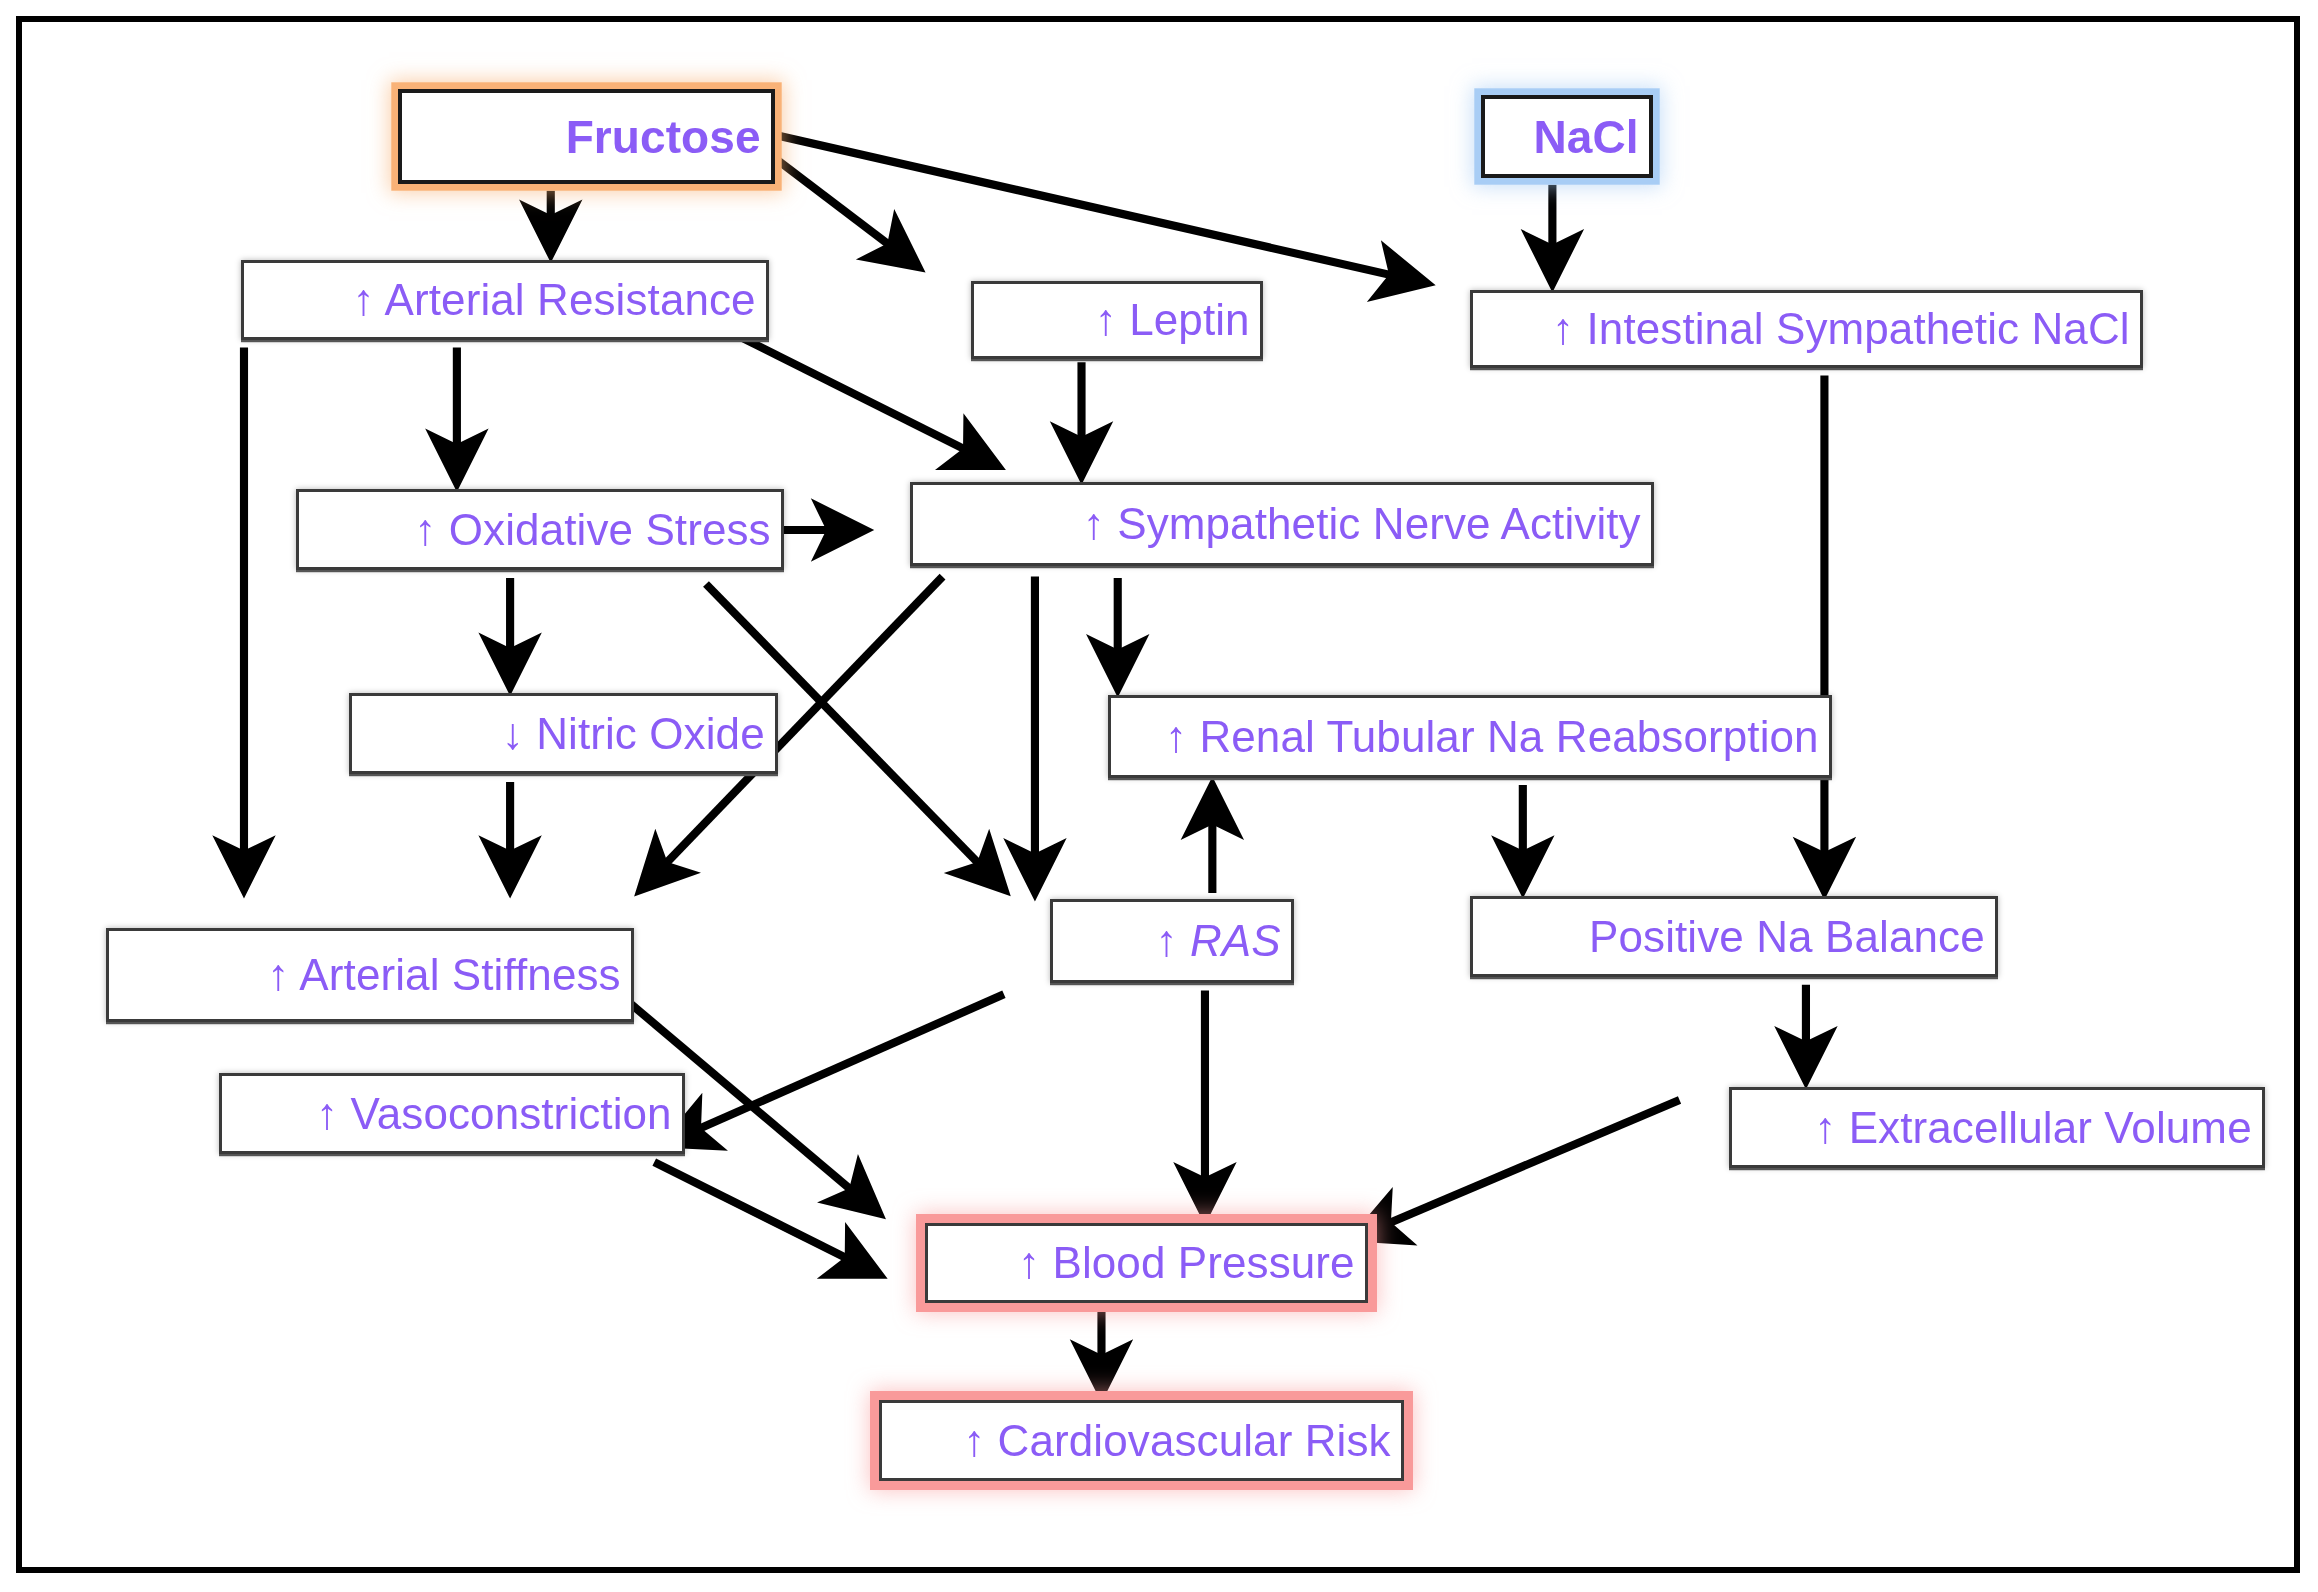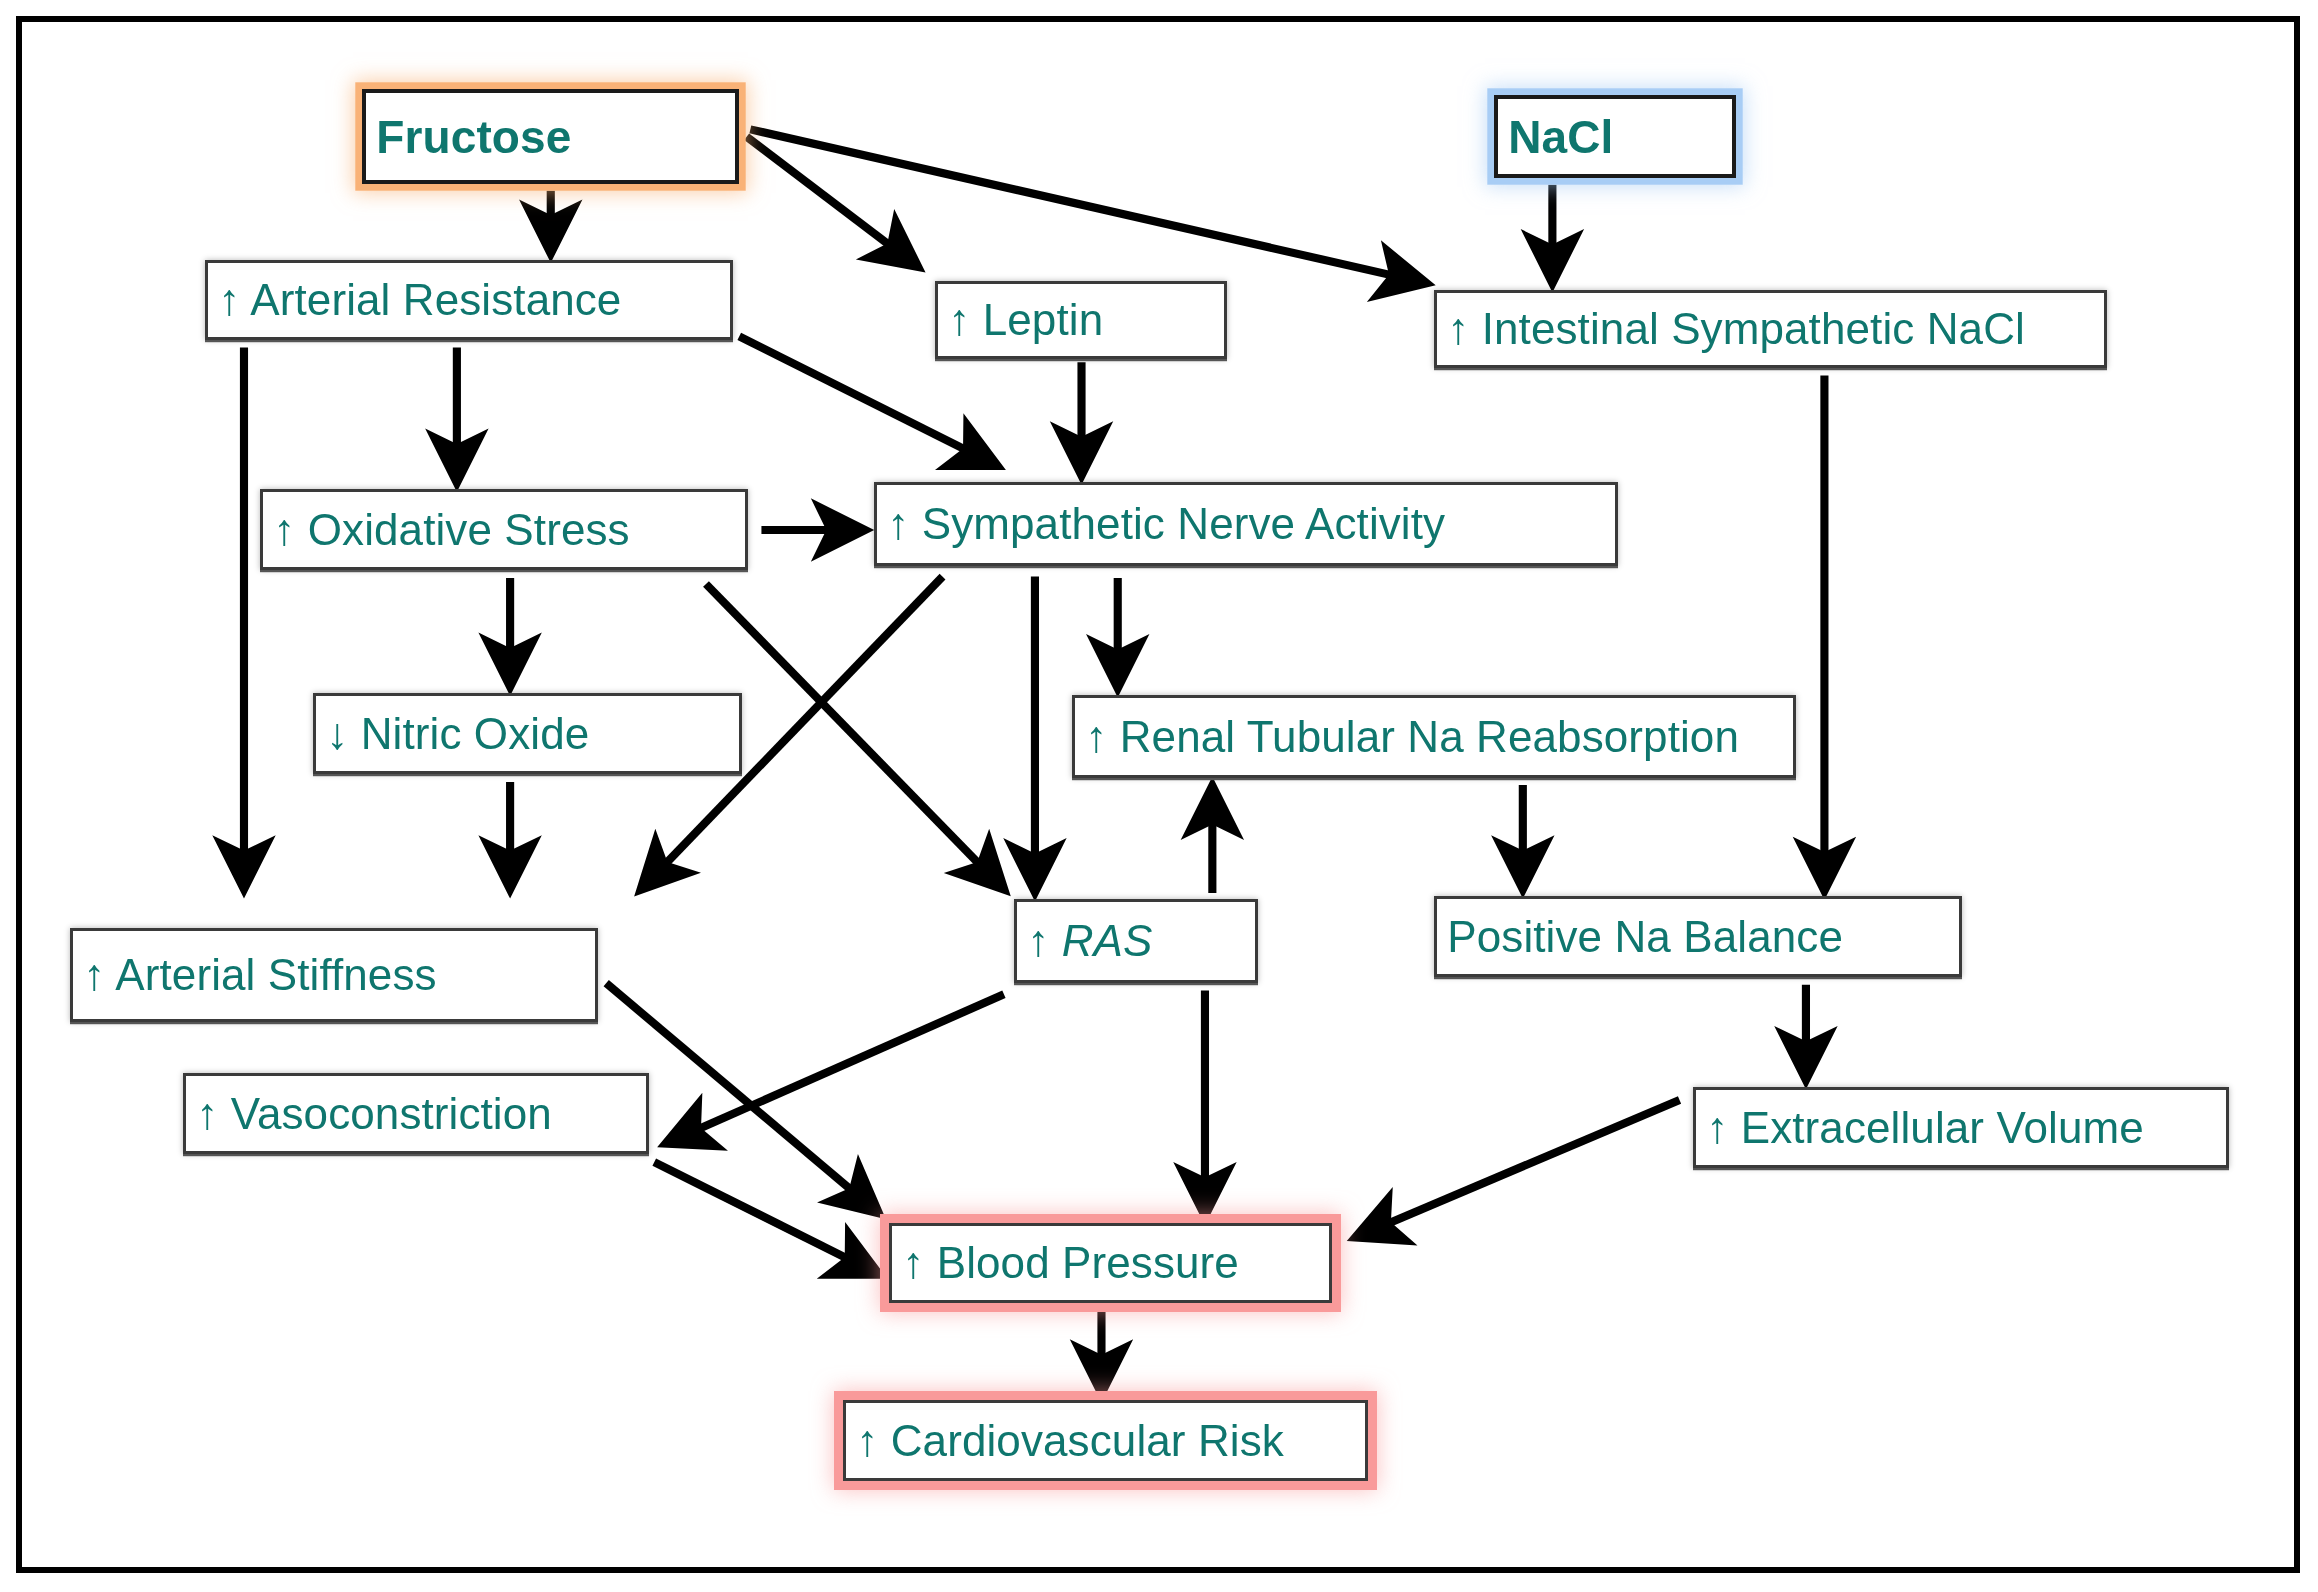--- a/index.html
+++ b/index.html
@@ -1,23 +1,23 @@
 <!DOCTYPE html>
 <html style="font-size:12px"><head>
 <meta charset="utf-8">
 <style>
   html,body{margin:0;padding:0;background:#ffffff;}
   body{width:2319px;height:1593px;font-family:"Liberation Sans",sans-serif;overflow:hidden;}
   #frame{position:absolute;left:16.3px;top:16.3px;width:2284px;height:1557px;border:6.7px solid #000;background:#fff;box-sizing:border-box;}
   #canvas{position:absolute;left:0;top:0;width:2319px;height:1593px;}
   svg.edges{position:absolute;left:0;top:0;width:2319px;height:1593px;pointer-events:none;}
   .node{position:absolute;box-sizing:border-box;background:#fff;border:3px solid #3a3a3a;
-        display:flex;align-items:center;justify-content:flex-start;
-        font-size:44px;color:#0f766e;white-space:nowrap;letter-spacing:0.1px;
-        box-shadow:0 2.2px 0 0 #555, 0 0 6px rgba(0,0,0,0.28);}
+        display:flex;align-items:center;justify-content:flex-end;
+        font-size:44px;color:#8b5cf6;white-space:nowrap;letter-spacing:0.1px;
+        box-shadow:0 2.2px 0 0 #555, 0 0 6px rgba(0,0,0,0.28);margin-left:36px;}
   .node .lbl{display:block;padding:0 10.3px;line-height:1;}
   .node.emph{font-weight:bold;font-size:46px;border:4.4px solid #1a1a1a;}
   .glow-orange{box-shadow:0 0 0 6.7px #f9b277, 0 0 19px 9px #f9b27799;}
   .glow-blue{box-shadow:0 0 0 6.7px #a8cdf5, 0 0 19px 9px #a8cdf599;}
   .glow-red{box-shadow:0 0 0 9px #f99a9a, 0 0 21px 10.3px #f99a9a99;}
 </style>
 </head>
 <body>
 
 <div id="canvas">
@@ -80,21 +80,21 @@
       <line x1="2272" y1="1488" x2="1838" y2="1672"></line>
 
       <line x1="1490" y1="1772" x2="1490" y2="1880"></line>
     </g>
   </svg>
 
   <div id="nodes">
       <div class="node emph glow-orange" style="left: 362px; top: 89px; width: 377px; height: 95px;">
         <span class="lbl">Fructose</span>
       </div>
-      <div class="node emph glow-blue" style="left: 1494px; top: 95px; width: 242px; height: 83px;">
+      <div class="node emph glow-blue" style="left: 1445px; top: 95px; width: 172px; height: 83px;">
         <span class="lbl">NaCl</span>
       </div>
       <div class="node" style="left: 205px; top: 260px; width: 528px; height: 80px;">
         <span class="lbl">↑ Arterial Resistance</span>
       </div>
       <div class="node" style="left: 935px; top: 281px; width: 292px; height: 78px;">
         <span class="lbl">↑ Leptin</span>
       </div>
       <div class="node" style="left: 1434px; top: 290px; width: 673px; height: 78px;">
         <span class="lbl">↑ Intestinal Sympathetic NaCl</span>

